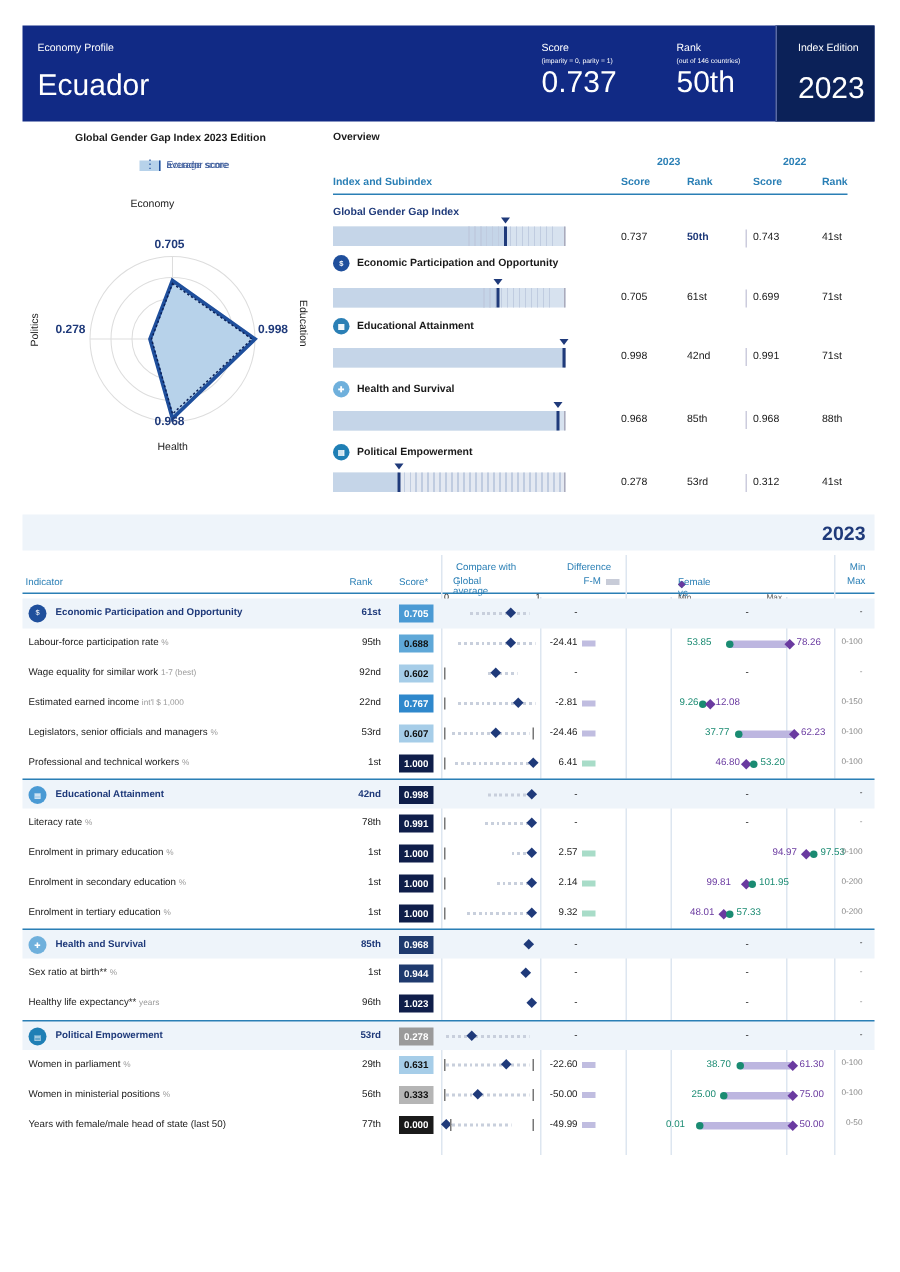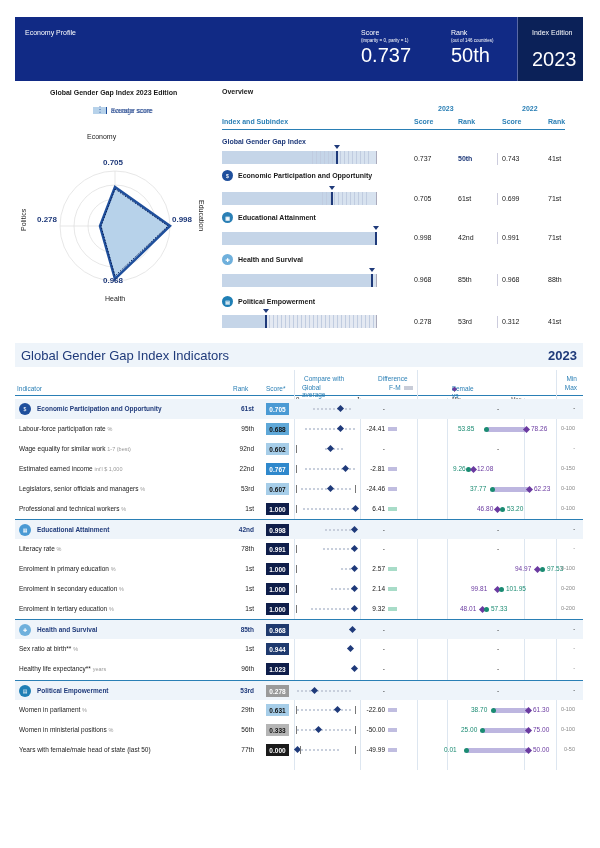--- a/index.html
+++ b/index.html
@@ -72,20 +72,21 @@
   .fmbar { position: absolute; top: 8px; height: 5px; background: #bdb6e0; }
   .fdot { position: absolute; top: 7.5px; width: 5px; height: 5px; border-radius: 50%; background: #1a8b72; }
   .mdot { position: absolute; top: 7.5px; width: 5px; height: 5px; background: #6a3aa0; transform: rotate(45deg); }
 </style>
 </head>
 <body>
 
 <div class="header">
   <div class="left">
     <div class="eprofile">Economy Profile</div>
+    <div class="country">Ecuador</div>
   </div>
   <div class="score-block">
     <div class="lbl">Score</div>
     <div class="sub">(imparity = 0, parity = 1)</div>
     <div class="big">0.737</div>
   </div>
   <div class="rank-block">
     <div class="lbl">Rank</div>
     <div class="sub">(out of 146 countries)</div>
     <div class="big">50th</div>
@@ -220,21 +221,20 @@
   <div class="ov-vals" style="top:230px;">
     <span style="left:192px;">0.278</span>
     <span style="left:236px;">53rd</span>
     <span style="left:280px;">0.312</span>
     <span style="left:326px;">41st</span>
   </div>
   <div class="ov-sep" style="top:228px;"></div>
 </div>
 
 <div class="ind-title-bar">
-  <div class="ind-title">Global Gender Gap Index Indicators</div>
   <div class="ind-year">2023</div>
 </div>
 
 <div class="thead">
   <span style="left:2px;top:15px;">Indicator</span>
   <span style="left:218px;top:15px;">Rank</span>
   <span style="left:251px;top:15px;">Score*</span>
   <span style="left:289px;top:5px;">Compare with</span>
   <span style="left:287px;top:14px;">
       <span>⋮ </span>

